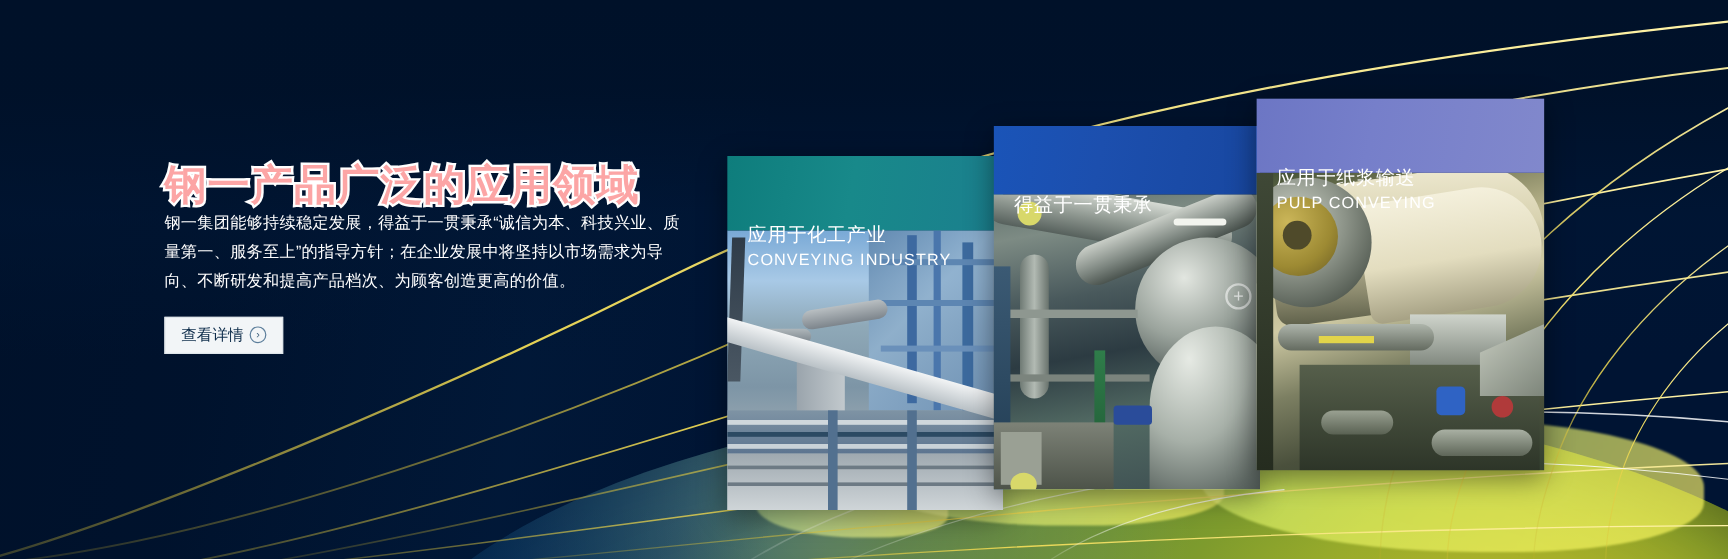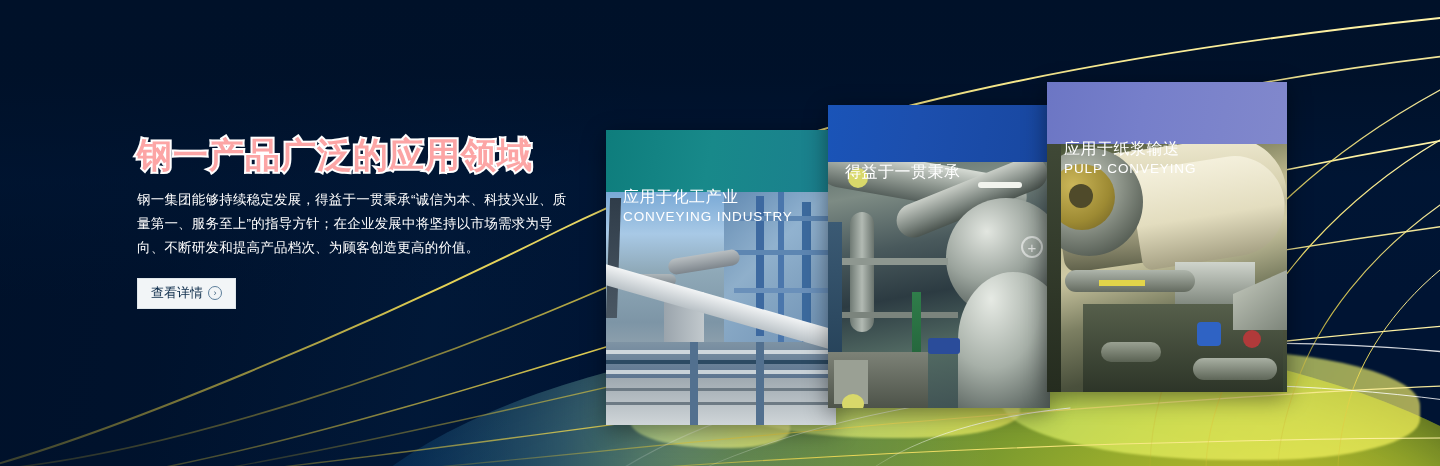--- a/index.html
+++ b/index.html
@@ -64,21 +64,20 @@
     font-weight:bold;
     letter-spacing:1px;
     color:#fca5a5;
     -webkit-text-stroke:4px #ffffff;
     paint-order:stroke fill;
     line-height:1.12;
     white-space:nowrap;
   }
 
   .desc {
-    margin-top:14px;
     font-size:13.5px;
     line-height:24px;
     color:#ffffff;
     width:438px;
     letter-spacing:0.2px;
   }
 
   .cta {
     margin-top:18px;
     display:inline-flex;

